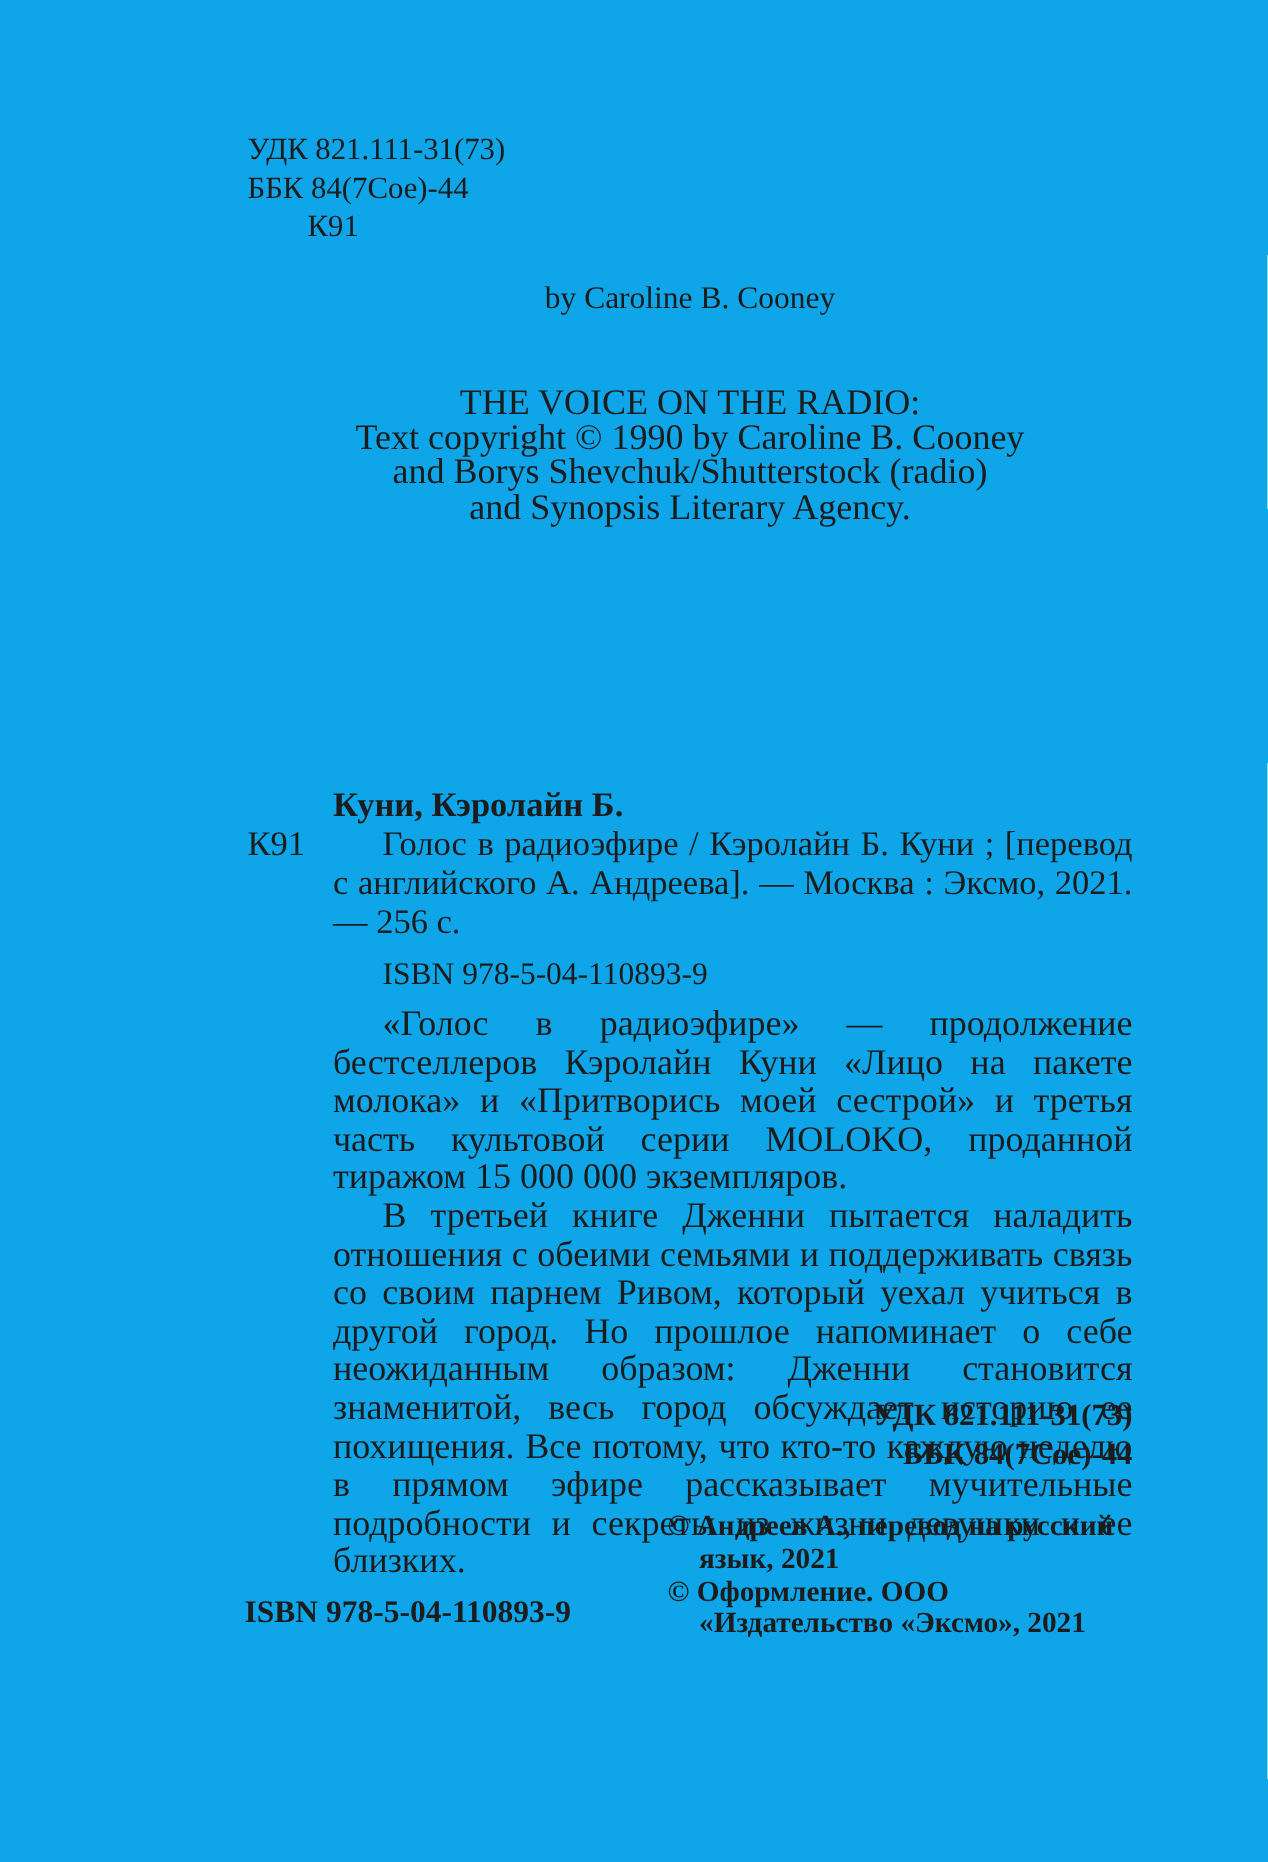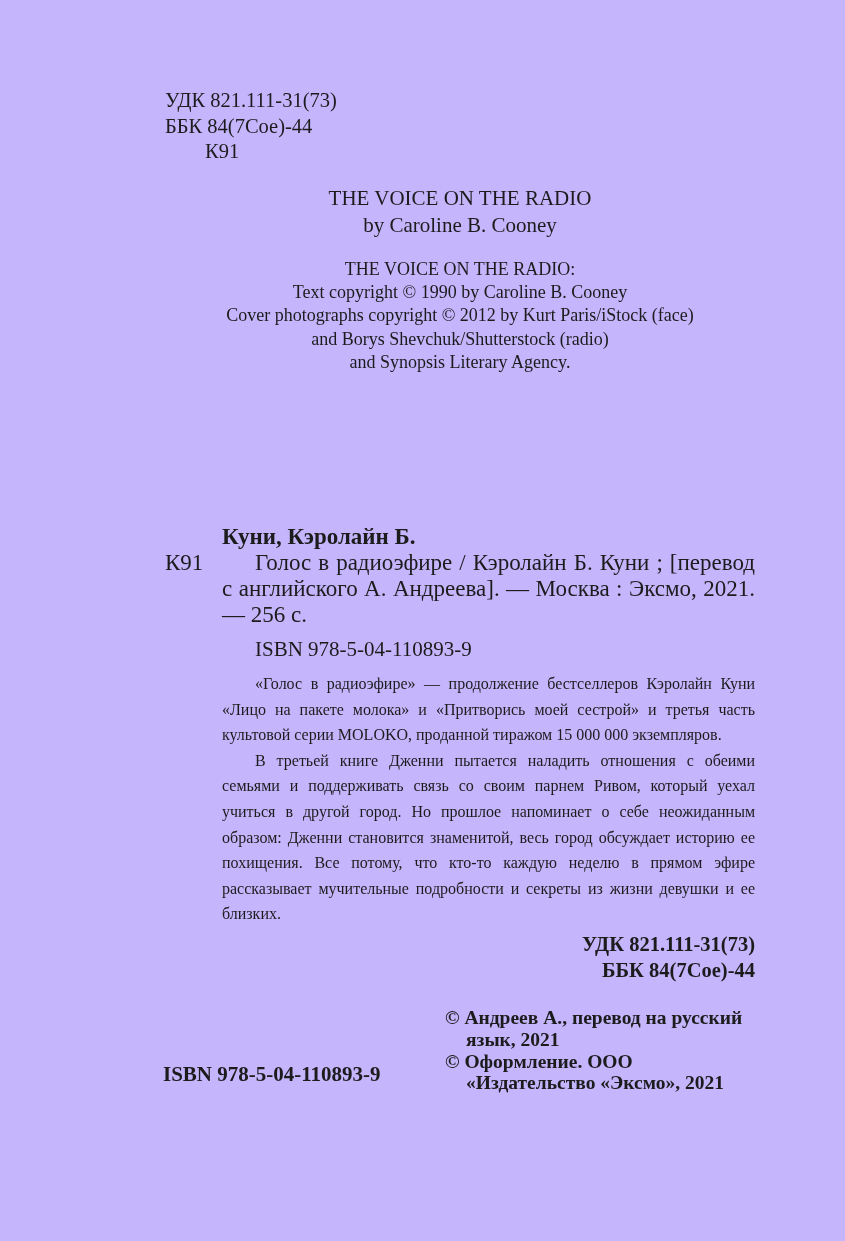--- a/index.html
+++ b/index.html
@@ -4,21 +4,21 @@
 <style>
   html, body {
     margin: 0;
     padding: 0;
     background: #ffffff;
   }
   #page {
     position: relative;
     width: 845px;
     height: 1241px;
-    background: #c4b5fd;
+    background: #0ea5e9;
     font-family: "Liberation Serif", "DejaVu Serif", serif;
     color: #1c1c1c;
     overflow: hidden;
   }
   
   #top-classification {
     position: absolute;
     left: 165px;
     top: 88px;
     font-size: 20.5px;
@@ -38,21 +38,21 @@
     font-size: 21px;
     line-height: 27px;
   }
   
   #copyright-block {
     position: absolute;
     left: 125px;
     top: 258px;
     width: 670px;
     text-align: center;
-    font-size: 18px;
+    font-size: 24px;
     line-height: 23.2px;
   }
   
   #biblio {
     position: absolute;
     left: 165px;
     top: 524px;
     width: 590px;
     font-size: 23px;
     line-height: 26px;
@@ -81,21 +81,21 @@
     top: 637px;
     font-size: 21px;
     white-space: nowrap;
   }
   
   #annotation {
     position: absolute;
     left: 222px;
     top: 671px;
     width: 533px;
-    font-size: 16px;
+    font-size: 24px;
     line-height: 25.6px;
     text-align: justify;
   }
   #annotation p {
     margin: 0;
     text-indent: 33px;
   }
   
   #bottom-classification {
     position: absolute;
@@ -135,28 +135,26 @@
 
 <div id="page">
 
   <div id="top-classification">
     <div>УДК 821.111-31(73)</div>
     <div>ББК 84(7Сое)-44</div>
     <div class="author-sign">К91</div>
   </div>
 
   <div id="original-title">
-    <div>THE VOICE ON THE RADIO</div>
     <div>by Caroline B. Cooney</div>
   </div>
 
   <div id="copyright-block">
     <div>THE VOICE ON THE RADIO:</div>
     <div>Text copyright © 1990 by Caroline B. Cooney</div>
-    <div>Cover photographs copyright © 2012 by Kurt Paris/iStock (face)</div>
     <div>and Borys Shevchuk/Shutterstock (radio)</div>
     <div>and Synopsis Literary Agency.</div>
   </div>
 
   <div id="biblio">
     <div class="author-heading">Куни, Кэролайн Б.</div>
     <div class="entry">
       <span class="sign">К91</span>
       <p class="desc">Голос в радиоэфире / Кэролайн Б. Куни ; [перевод с английского А. Андреева]. — Москва : Эксмо, 2021. — 256 с.</p>
     </div>

